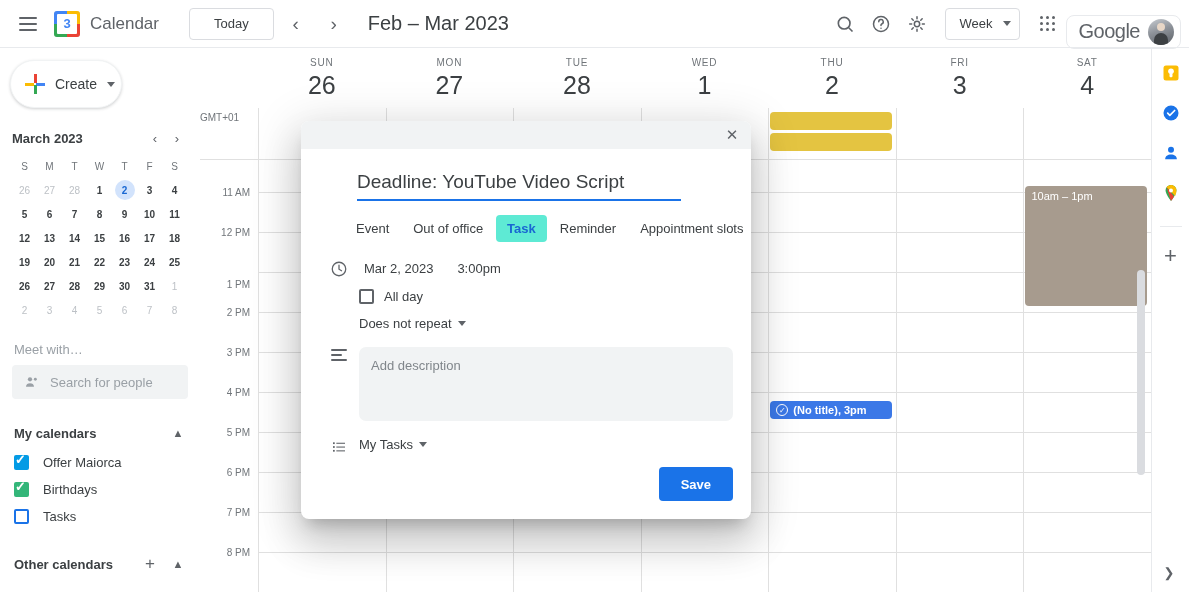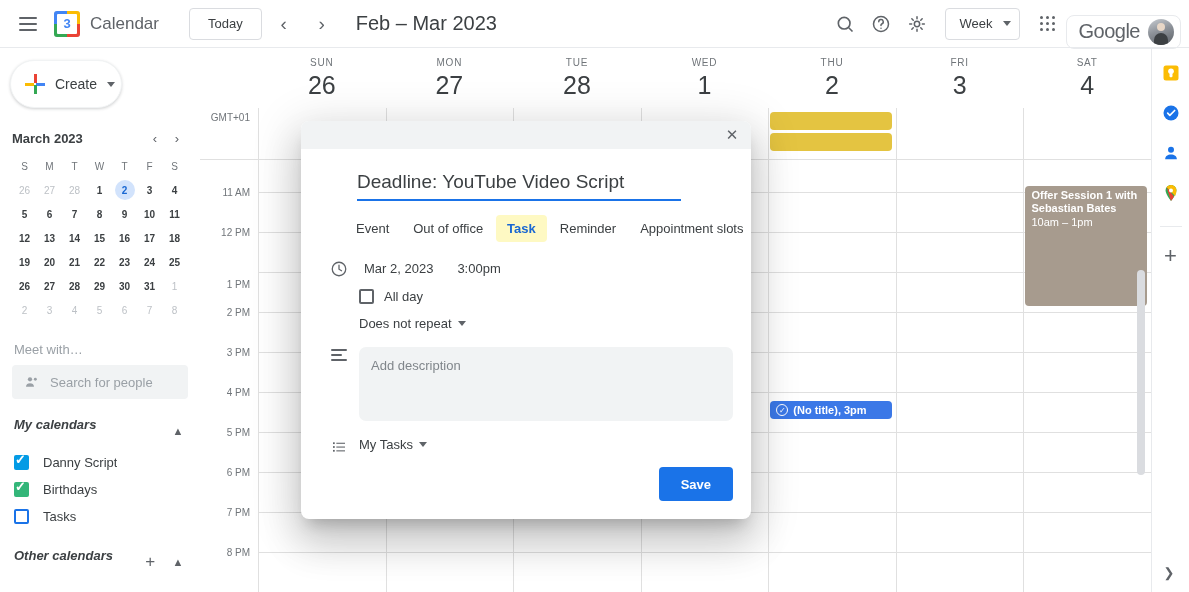--- a/index.html
+++ b/index.html
@@ -28,21 +28,21 @@
   .cal-logo .tl { left:0; top:0; width:13px; height:13px; background:#4285f4; }
   .cal-logo .tr { right:0; top:0; width:13px; height:13px; background:#fbbc04; }
   .cal-logo .bl { left:0; bottom:0; width:13px; height:13px; background:#34a853; }
   .cal-logo .br { right:0; bottom:0; width:13px; height:13px; background:#ea4335; }
   .cal-logo .pad { left:3px; top:3px; width:20px; height:20px; background:#fff; border-radius:1px; }
   .cal-logo b { position:absolute; left:0; top:0; width:26px; height:26px;
     display:flex; align-items:center; justify-content:center;
     font-size:13px; color:#4285f4; font-weight:700; z-index:3; }
   .brand-title { font-size: 17px; color: #5f6368; letter-spacing: 0; }
 
-  .today-btn { margin-left: 30px; height: 32px; padding: 0 18px;
+  .today-btn { margin-left: 30px; height: 32px; padding: 0 24px;
     border: 1px solid #dadce0; border-radius: 4px; background: #fff;
     font-size: 13px; color: #3c4043; display: flex; align-items: center; cursor: pointer; }
   .navarrow { width: 32px; height: 32px; border-radius: 50%; display: flex;
     align-items: center; justify-content: center; color: #5f6368;
     font-size: 19px; cursor: pointer; margin-left: 6px; }
   .range-title { margin-left: 18px; font-size: 20px; color: #3c4043; letter-spacing: 0; }
   .spacer { flex: 1; }
   .ticon { width: 36px; height: 36px; border-radius: 50%; display:flex;
     align-items:center; justify-content:center; cursor:pointer; color:#5f6368; }
   .viewsel { height: 32px; padding: 0 8px 0 14px; border: 1px solid #dadce0;
@@ -94,22 +94,22 @@
   .mini-grid .sel { background: #d2e3fc; color: #1967d2; border-radius: 50%;
     width: 20px; height: 20px; margin: 2px auto; font-weight: 600; }
 
   .meetwith { margin: 20px 0 0 14px; font-size: 13px; color: #9aa0a6; }
   .people-search { margin: 8px 12px 0 12px; height: 34px; background: #f1f3f4;
     border-radius: 4px; display: flex; align-items: center; gap: 10px;
     padding-left: 12px; cursor: text; }
   .people-search .ph { font-size: 13px; color: #9aa0a6; }
 
   .cal-section { margin-top: 18px; }
-  .cal-sec-head { display:flex; height: 32px;
-    padding: 0 8px 0 14px; cursor: pointer; font-style: italic; }
+  .cal-sec-head { display:flex; align-items:center; height: 32px;
+    padding: 0 8px 0 14px; cursor: pointer; }
   .cal-sec-title { flex: 1; font-size: 13px; color: #3c4043; font-weight: 600; }
   .chev-up { width: 28px; height: 28px; display:flex; align-items:center;
     justify-content:center; color:#5f6368; font-size:11px; }
   .plusmini { width: 28px; height: 28px; display:flex;align-items:center;
     justify-content:center; color:#5f6368; font-size:17px; }
   .cal-row { display:flex; align-items:center; height: 27px; padding-left: 14px;
     gap: 14px; cursor: pointer; }
   .cbox { width: 15px; height: 15px; border-radius: 2px; position: relative;
     flex-shrink: 0; }
   .cbox.checked::after { content:"✓"; position:absolute; left:1px; top:-3px;
@@ -125,21 +125,21 @@
     display: flex; background: #fff; }
   .gutter { width: 58px; flex-shrink: 0; }
   .dayhead-cols { flex: 1; display: grid; grid-template-columns: repeat(7, 1fr); }
   .dhc { display:flex; flex-direction:column; align-items:center;
     justify-content:center; gap: 2px; cursor: pointer; }
   .dow-lbl { font-size: 10px; color: #70757a; letter-spacing: .8px; }
   .dnum-lbl { font-size: 25px; color: #3c4043; font-weight: 400; line-height: 30px; }
 
   .allday { position: absolute; top: 60px; left: 0; width: 951px; height: 52px;
     display: flex; border-bottom: 1px solid #e0e0e0; }
-  .allday-gut { width: 58px; flex-shrink: 0; display:flex; justify-content:flex-end;
+  .allday-gut { width: 58px; flex-shrink: 0; display:flex; 
     padding: 4px 8px 0 0; }
   .tz-lbl { font-size: 10px; color: #70757a; }
   .allday-cols { flex: 1; display: grid; grid-template-columns: repeat(7, 1fr);
     position: relative; }
   .allday-cols > span { border-left: 1px solid #e0e0e0; }
   .ad-evt { position: absolute; height: 18px; border-radius: 4px;
     background: #e4c441; cursor: pointer; }
 
   .timegrid { position: absolute; top: 112px; left: 0; width: 951px;
     height: 432px; overflow: hidden; }
@@ -186,21 +186,21 @@
   .close-x { width: 22px; height: 22px; display:flex; align-items:center;
     justify-content:center; color: #5f6368; font-size: 15px; cursor: pointer; }
   .modal-body { padding: 0 18px 0 18px; }
   .title-input { margin: 22px 0 0 56px; width: 324px; font-size: 19px;
     color: #3c4043; border: none; border-bottom: 2px solid #1a73e8;
     padding: 0 0 6px 0; outline: none; background: transparent;
     font-family: "Liberation Sans", sans-serif; }
   .tabs { margin: 14px 8px 0 44px; display: flex; align-items: center; gap: 2px; }
   .tab { padding: 6px 11px; font-size: 13px; color: #3c4043; border-radius: 4px;
     cursor: pointer; white-space: nowrap; }
-  .tab.active { background: #fef9c3; color: #1967d2; font-weight: 600; }
+  .tab.active { background: #5eead4; color: #1967d2; font-weight: 600; }
 
   .frow { display: flex; align-items: flex-start; margin-top: 16px; }
   .frow-ic { width: 40px; flex-shrink: 0; display: flex; justify-content: center;
     padding-top: 2px; color: #5f6368; }
   .frow-main { flex: 1; }
   .dt-line { display: flex; gap: 14px; align-items: center; }
   .dt-chip { font-size: 13px; color: #3c4043; padding: 3px 5px; border-radius: 4px;
     cursor: pointer; }
   .allday-line { display: flex; align-items: center; gap: 10px; margin-top: 10px; }
   .sq-box { width: 15px; height: 15px; border: 2px solid #5f6368;
@@ -377,21 +377,21 @@
     </div>
 
     <div class="cal-section">
       <div class="cal-sec-head">
         <span class="cal-sec-title">My calendars</span>
         <span class="chev-up">▲</span>
       </div>
       <div id="my-cal-list">
           <div class="cal-row">
             <span class="cbox checked" style="background: rgb(3, 155, 229);"></span>
-            <span class="cal-name">Danny Script</span>
+            <span class="cal-name">Offer Maiorca</span>
           </div>
           <div class="cal-row">
             <span class="cbox checked" style="background: rgb(51, 182, 121);"></span>
             <span class="cal-name">Birthdays</span>
           </div>
           <div class="cal-row">
             <span class="cbox empty" style="border-color: rgb(26, 115, 232);"></span>
             <span class="cal-name">Tasks</span>
           </div>
         </div>
@@ -486,21 +486,20 @@
           <div class="hline" style="top: 72px;"></div>
           <div class="hline" style="top: 112px;"></div>
           <div class="hline" style="top: 152px;"></div>
           <div class="hline" style="top: 192px;"></div>
           <div class="hline" style="top: 232px;"></div>
           <div class="hline" style="top: 272px;"></div>
           <div class="hline" style="top: 312px;"></div>
           <div class="hline" style="top: 352px;"></div>
           <div class="hline" style="top: 392px;"></div>
           <div class="evt evt-taupe" style="background: rgb(167, 155, 142); left: 825.429px; width: 121.571px; top: 26px; height: 120px;">
-            <div class="evt-title">Offer Session 1 with Sebastian Bates</div>
             <div class="evt-time">10am – 1pm</div>
           </div>
           <div class="evt evt-blue" style="background: rgb(59, 120, 231); left: 570.286px; width: 121.571px; top: 241px; height: 18px; padding: 0px 6px;">
             <span class="chk-ic">✓</span>
             <span class="evt-title">(No title), 3pm</span>
           </div>
         </div>
     </div>
     <div class="vscroll"></div>
   </div>

